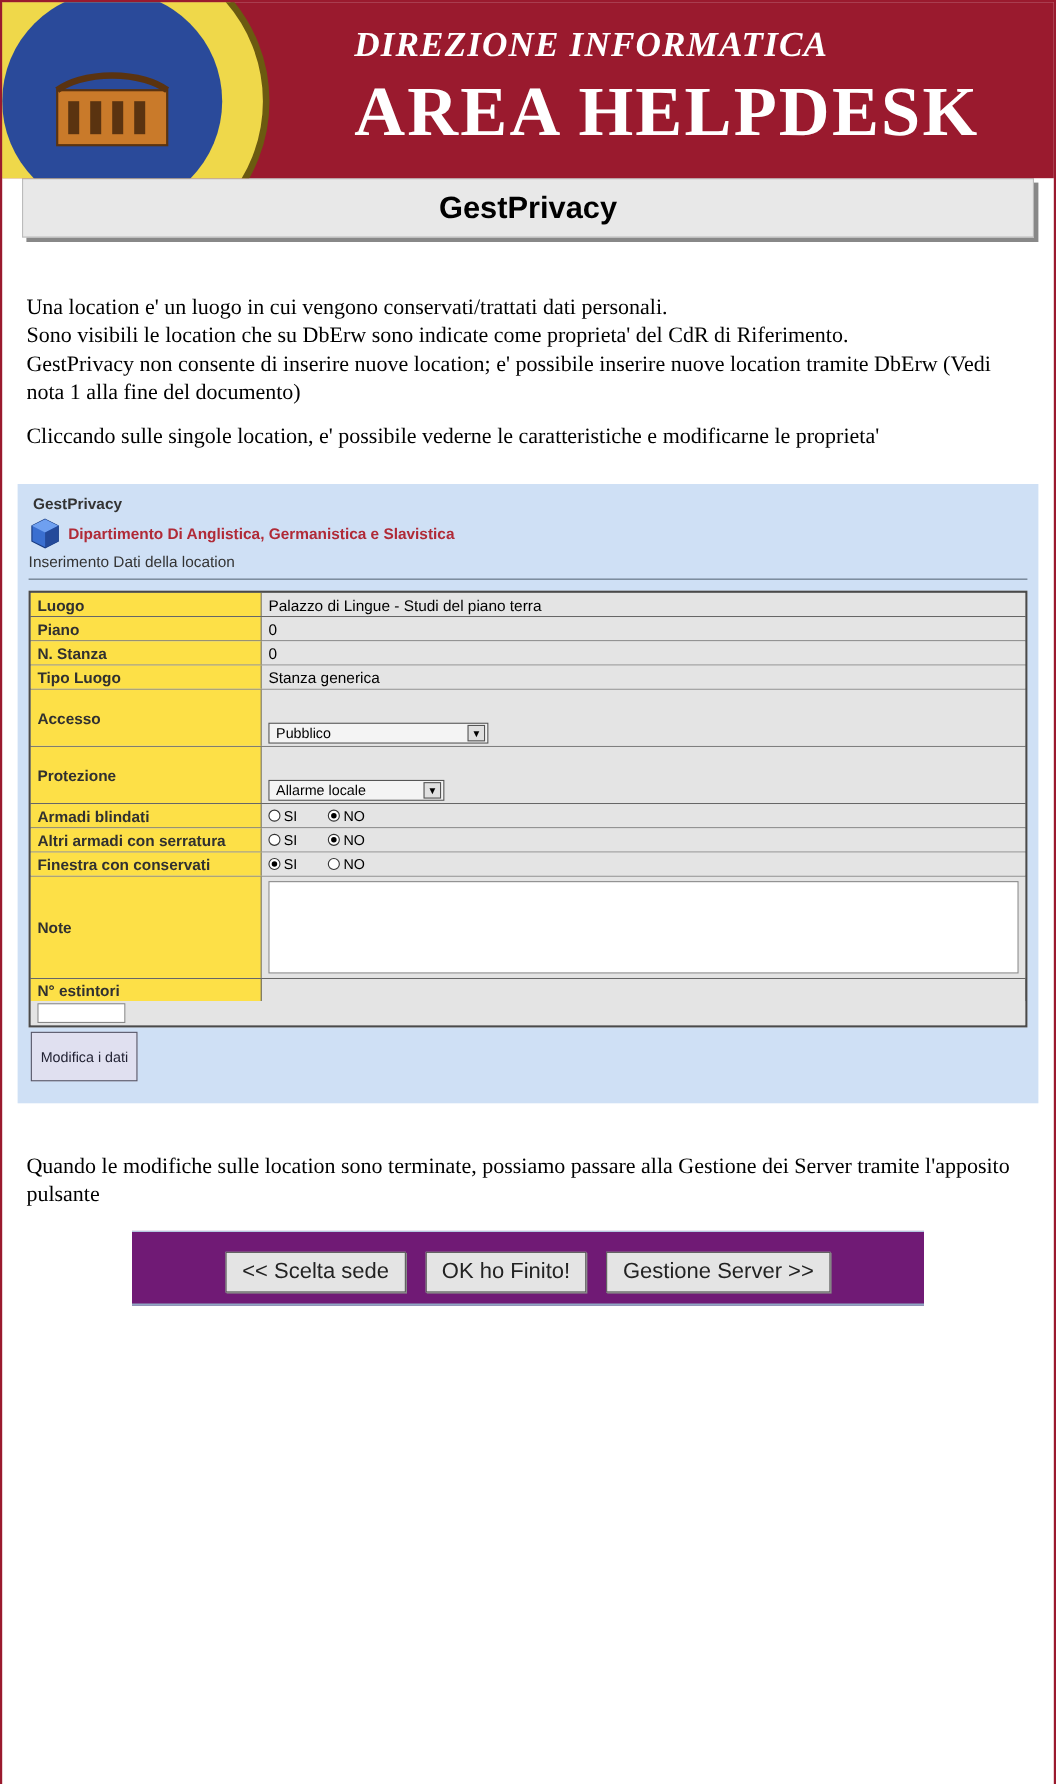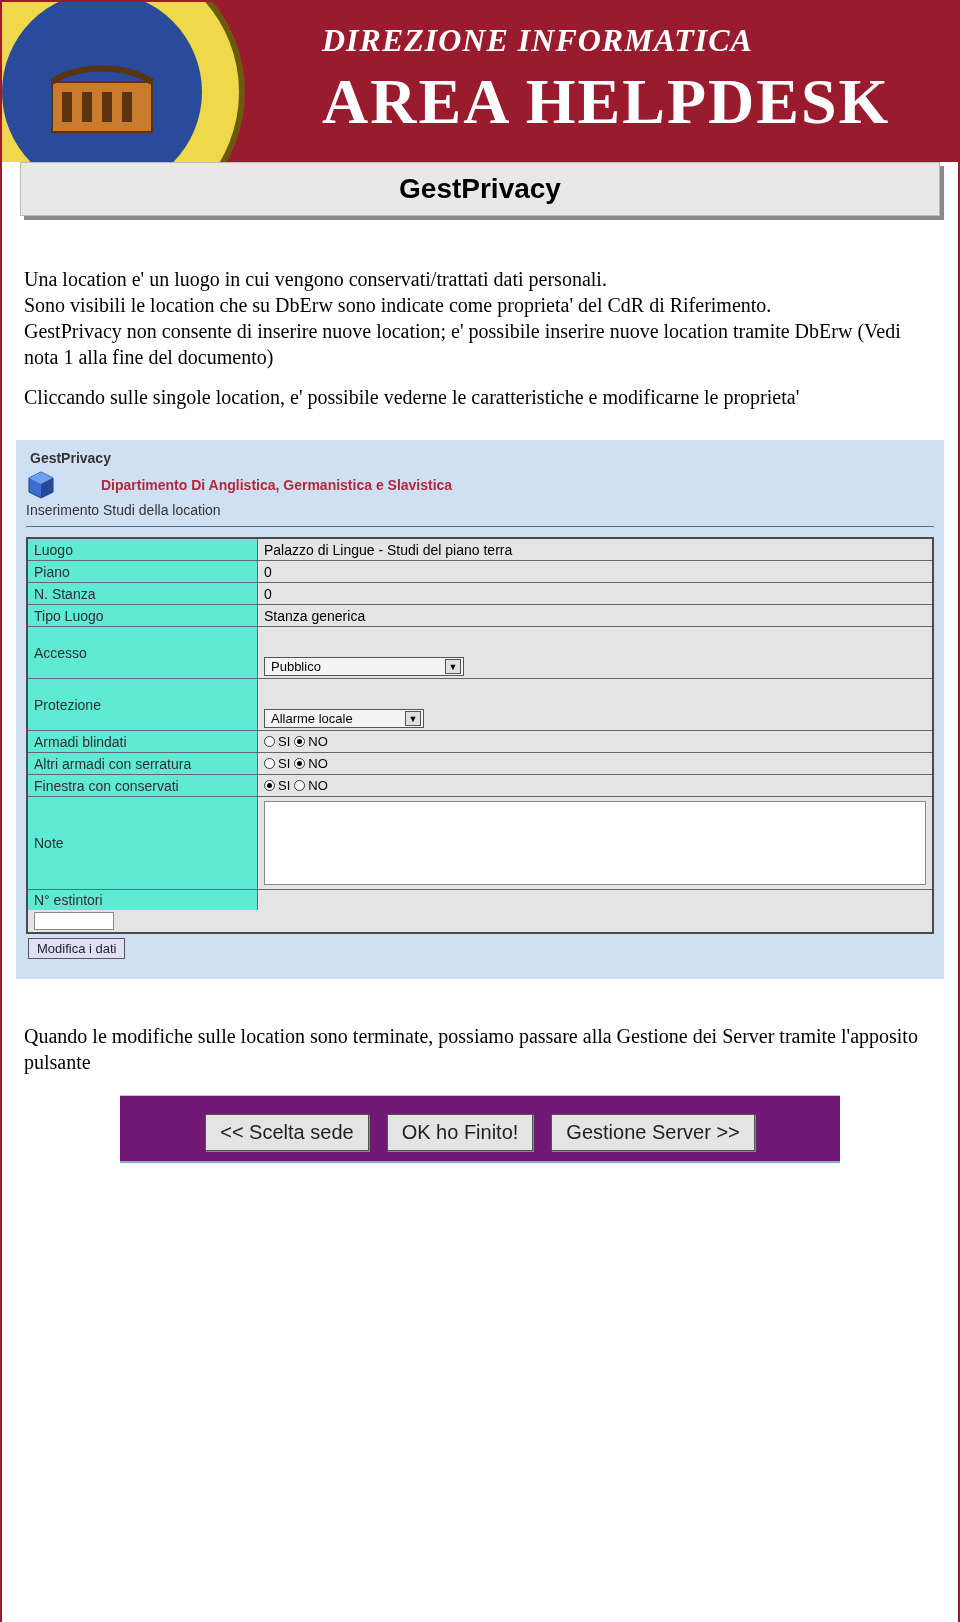--- a/index.html
+++ b/index.html
@@ -89,21 +89,20 @@
     display: flex;
     align-items: center;
     gap: 6px;
     margin: 4px 0 2px 0;
   }
   .dept-title {
     color: #b02a37;
     font-weight: bold;
     font-family: Arial, sans-serif;
     font-size: 14px;
-    margin-left: 39px;
   }
   .subtitle {
     font-family: Arial, sans-serif;
     font-size: 14px;
     color: #333;
     margin-bottom: 8px;
   }
   .hr {
     border-top: 1px solid #5a6a7a;
     margin: 6px 0 10px 0;
@@ -116,27 +115,28 @@
   .row {
     display: flex;
     border-bottom: 1px solid #666;
     font-family: Arial, sans-serif;
     font-size: 14px;
     min-height: 22px;
     align-items: stretch;
   }
   .row:last-child { border-bottom: none; flex-direction: column; }
   .cell-l {
-    width: 230px;
+    width: 210px;
     padding: 2px 6px;
     border-right: 1px solid #666;
     color: #303030;
     display: flex;
     align-items: center;
-    background: #5eead4;
+    background: #fde047;
+    font-weight: bold;
   }
   .cell-r {
     flex: 1;
     padding: 2px 6px;
     display: flex;
     align-items: center;
     gap: 10px;
     background: #e4e4e4;
   }
   .tall .cell-l, .tall .cell-r { min-height: 92px; }
@@ -165,37 +165,37 @@
     top: 1px;
     width: 16px;
     height: 15px;
     border: 1px solid #555;
     background: #e0e0e0;
     display: flex;
     align-items: center;
     justify-content: center;
     font-size: 9px;
   }
-  .radio-pair { display: flex; gap: 4px; align-items: center; }
+  .radio-pair { display: flex; gap: 28px; align-items: center; }
   .radio-opt { display: flex; align-items: center; gap: 3px; font-size: 13px; }
   .rdot {
     width: 11px; height: 11px; border: 1px solid #333; border-radius: 50%;
     display:inline-flex; align-items:center; justify-content:center; background:#fff;
   }
   .rdot.on::after { content:''; width:5px; height:5px; background:#000; border-radius:50%; }
   .txt-in {
     background:#fff; border:1px solid #888; width:80px; height:18px;
   }
   .btn-small {
     display:inline-block;
     background:#e0e0f0;
     border:1px solid #556;
     font-family: Arial, sans-serif;
     font-size: 13px;
-    padding: 2px 8px;
+    padding: 14px 8px;
     margin: 4px 2px 6px 2px;
     color:#223;
   }
   .body-text2 {
     font-family: 'Times New Roman', Times, serif;
     font-size: 20px;
     line-height: 1.3;
     margin: 44px 8px 20px 8px;
   }
   .nav-bar {
@@ -272,21 +272,21 @@
     <div class="form-area">
       <div class="legend">GestPrivacy</div>
       <div class="dept-row">
         <svg width="30" height="30" viewBox="0 0 30 30">
           <polygon points="15,2 27,8 27,22 15,28 3,22 3,8" fill="#3a6fd0" stroke="#183a80" stroke-width="1"></polygon>
           <polygon points="15,2 27,8 15,14 3,8" fill="#6fa0f0"></polygon>
           <polygon points="15,14 27,8 27,22 15,28" fill="#244a9a"></polygon>
         </svg>
         <span class="dept-title">Dipartimento Di Anglistica, Germanistica e Slavistica</span>
       </div>
-      <div class="subtitle">Inserimento Studi della location</div>
+      <div class="subtitle">Inserimento Dati della location</div>
       <div class="hr"></div>
 
       <div class="tbl">
         <div class="row">
           <div class="cell-l">Luogo</div>
           <div class="cell-r">Palazzo di Lingue - Studi del piano terra</div>
         </div>
         <div class="row">
           <div class="cell-l">Piano</div>
           <div class="cell-r">0</div>

